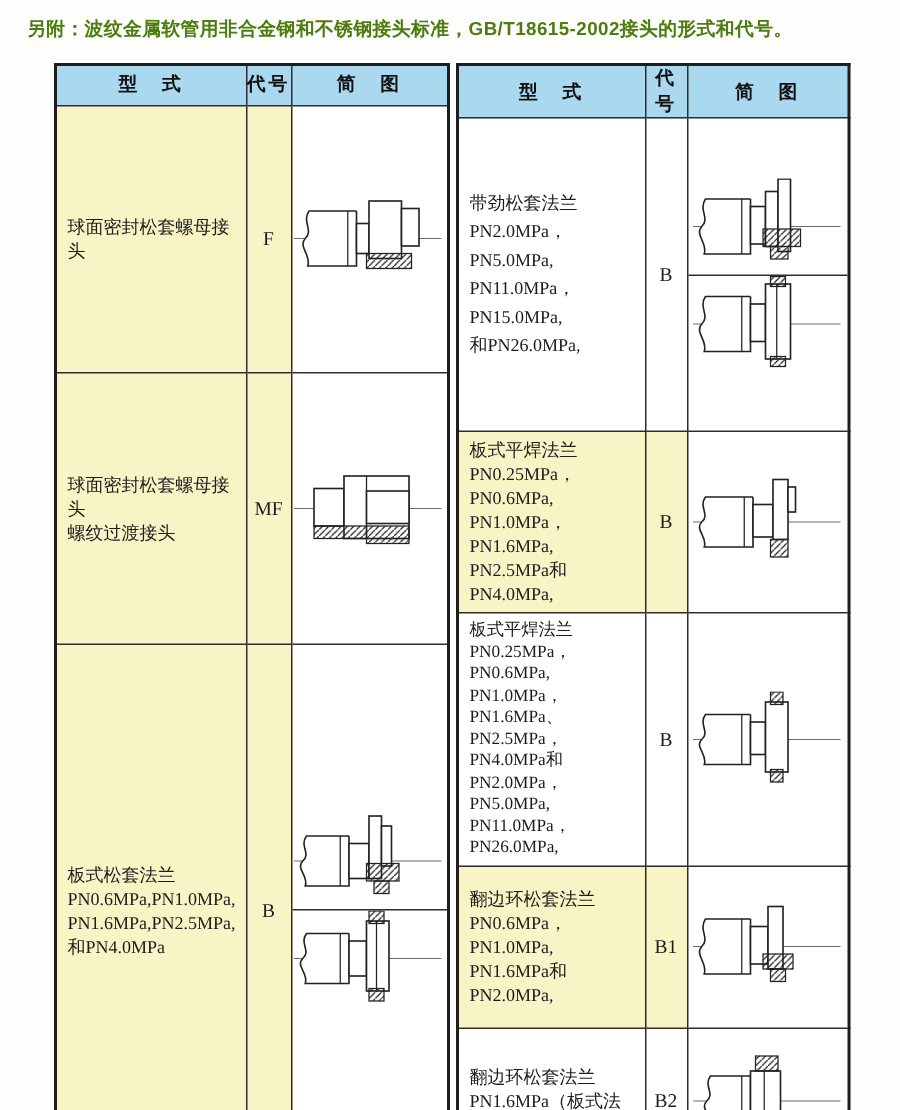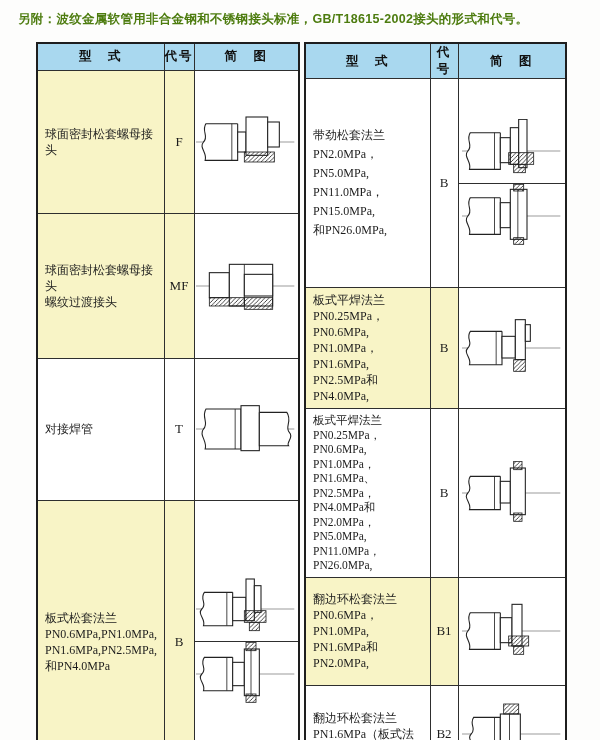--- a/index.html
+++ b/index.html
@@ -98,40 +98,20 @@
                 <rect x="16" y="22" width="24" height="30" fill="#fff" stroke="#222222" stroke-width="1.3"></rect>
                 <rect x="40" y="12" width="52" height="50" fill="#fff" stroke="#222222" stroke-width="1.3"></rect>
                 <line x1="58" y1="12" x2="58" y2="62" stroke="#222222" stroke-width="1"></line>
                 <rect x="58" y="24" width="34" height="26" fill="#fff" stroke="#222222" stroke-width="1.3"></rect>
                 <rect x="16" y="52" width="42" height="10" fill="url(#hatch-3)" stroke="#222222" stroke-width="1"></rect>
                 <rect x="58" y="52" width="34" height="14" fill="url(#hatch-3)" stroke="#222222" stroke-width="1"></rect>
               </svg>
             </div>
           </td>
       </tr>
-      <tr style="height:89px">
-        <td class="type">对接焊管</td>
-        <td class="code">T</td>
-        <td class="diag-cell">
-            <div class="diag">
-              <svg width="100" height="64" viewBox="0 0 120 76" preserveAspectRatio="xMidYMid meet">
-                <defs>
-                  <pattern id="hatch-4" patternUnits="userSpaceOnUse" width="5" height="5">
-                    <path d="M0 5 L5 0" stroke="#222222" stroke-width="1"></path>
-                  </pattern>
-                </defs>
-                <line x1="0" y1="38" x2="118" y2="38" stroke="#555" stroke-width="0.7"></line>
-                <path d="M54 14 L12 14 C6 23.6 16 30.799999999999997 9 38 C3 45.2 14 52.400000000000006 11 62 L54 62 L54 14" fill="#fff" stroke="#222222" stroke-width="1.3"></path>
-                <line x1="47" y1="14" x2="47" y2="62" stroke="#222222" stroke-width="1"></line>
-                <rect x="54" y="10" width="22" height="54" fill="#fff" stroke="#222222" stroke-width="1.3"></rect>
-                <path d="M76 18 L109 18 C116 28 106 36 112 42 C118 48 108 54 111 58 L76 58 L76 18" fill="#fff" stroke="#222222" stroke-width="1.3"></path>
-              </svg>
-            </div>
-          </td>
-      </tr>
       <tr style="height:178px">
         <td class="type hl">板式松套法兰
 PN0.6MPa,PN1.0MPa,
 PN1.6MPa,PN2.5MPa,
 和PN4.0MPa</td>
         <td class="code hl">B</td>
         <td class="diag-cell">
           <div class="split">
             <div class="diag first">
                 <svg width="100" height="64" viewBox="0 0 120 76" preserveAspectRatio="xMidYMid meet">

